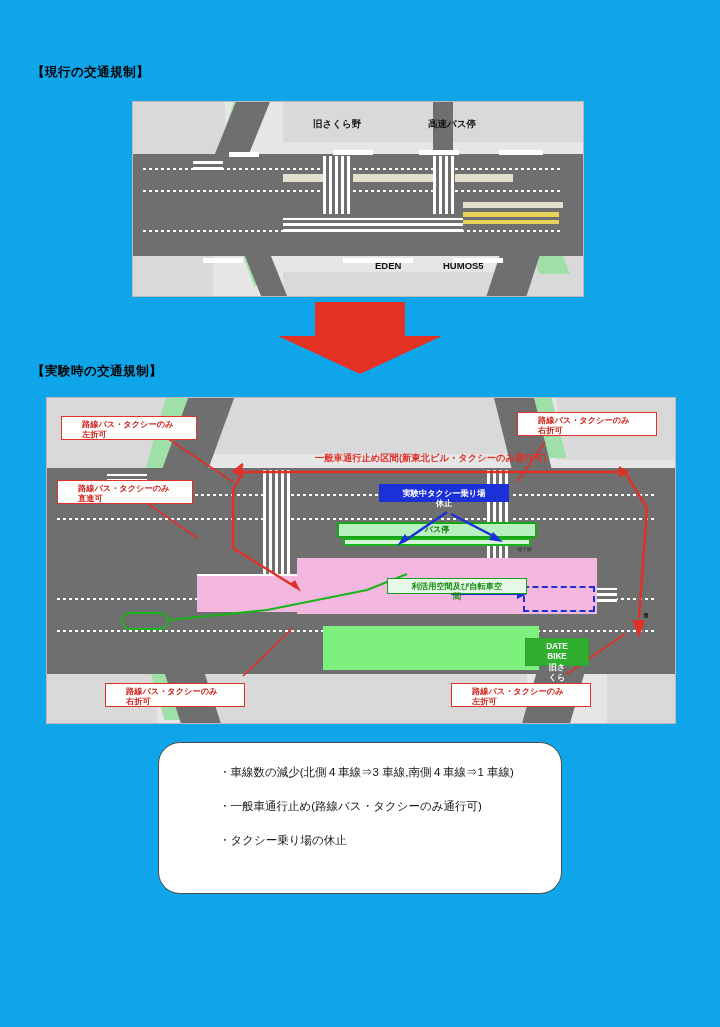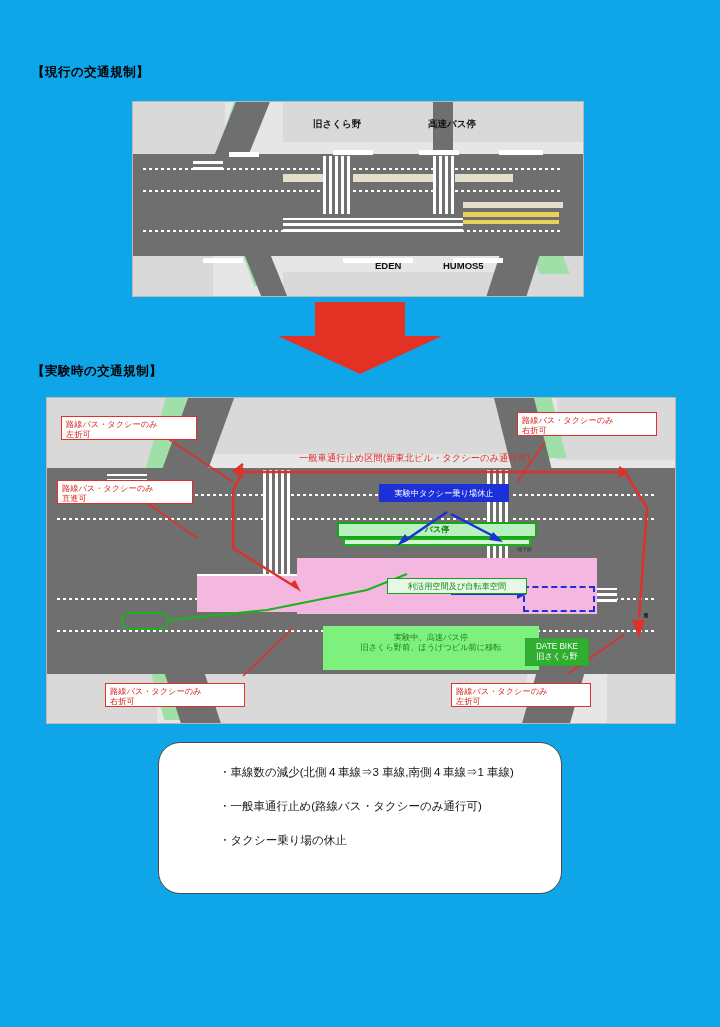--- a/index.html
+++ b/index.html
@@ -41,22 +41,22 @@
   .map-label-sm{
     position:absolute;font-size:5px;color:#222;white-space:nowrap;
   }
 
   
   #big-arrow{position:absolute;left:260px;top:302px;width:200px;height:72px;}
 
   
   .callout{
     position:absolute;border:1px solid #e03028;background:#ffffff;
-    font-size:8.2px;line-height:1.25;color:#d0231c;font-weight:normal;
-    padding:3px 4px;white-space:pre-line;box-sizing:border-box;
+    font-size:8.2px;line-height:1.25;color:#d0231c;font-weight:bold;
+    padding:3px 20px;white-space:pre-line;box-sizing:border-box;
   }
   .callout.solidblue{background:#1b30d8;color:#ffffff;border-color:#1b30d8;text-align:center;}
   .callout.greenbox{border-color:#18a018;color:#128a12;}
   .callout.greenfill{background:#3fc03f;border-color:#2aa52a;color:#ffffff;text-align:center;}
   .callout.plainred{background:transparent;border:none;color:#e03028;}
 
   .bus-band{
     position:absolute;border:2px solid #17a417;background:#b9f0c0;
     font-size:8px;color:#0e7a0e;font-weight:bold;text-align:center;line-height:11px;
     box-sizing:border-box;
@@ -221,22 +221,20 @@
       <path d="M4,14 L74,14" stroke="#1b30d8" stroke-width="2" fill="none"></path>
       <polygon points="80,14 70,9 70,19" fill="#1b30d8"></polygon>
     </svg>
 
     <div class="callout plainred" style="left:248px;top:52px;width:320px;font-size:9.3px;">一般車通行止め区間(新東北ビル・タクシーのみ通行可)</div>
 
     <div class="callout solidblue" style="left:332px;top:86px;width:130px;height:18px;padding-top:4px;">実験中タクシー乗り場休止</div>
 
     <div class="callout greenbox" style="left:340px;top:180px;width:140px;height:16px;padding-top:3px;text-align:center;background:#e8f8e8;">利活用空間及び自転車空間</div>
 
-    <div class="callout greenfill" style="left:280px;top:232px;width:208px;height:32px;padding-top:3px;border:none;background:transparent;color:#1e7d1e;">実験中、高速バス停
-旧さくら野前、ほうげつビル前に移転</div>
 
     <div class="callout greenfill" style="left:478px;top:240px;width:64px;height:28px;padding-top:3px;background:#2fae2f;">DATE BIKE
 旧さくら野</div>
 
     <div class="callout" style="left:14px;top:18px;width:136px;height:24px;">路線バス・タクシーのみ
 左折可</div>
     <div class="callout" style="left:10px;top:82px;width:136px;height:24px;">路線バス・タクシーのみ
 直進可</div>
     <div class="callout" style="left:470px;top:14px;width:140px;height:24px;">路線バス・タクシーのみ
 右折可</div>

